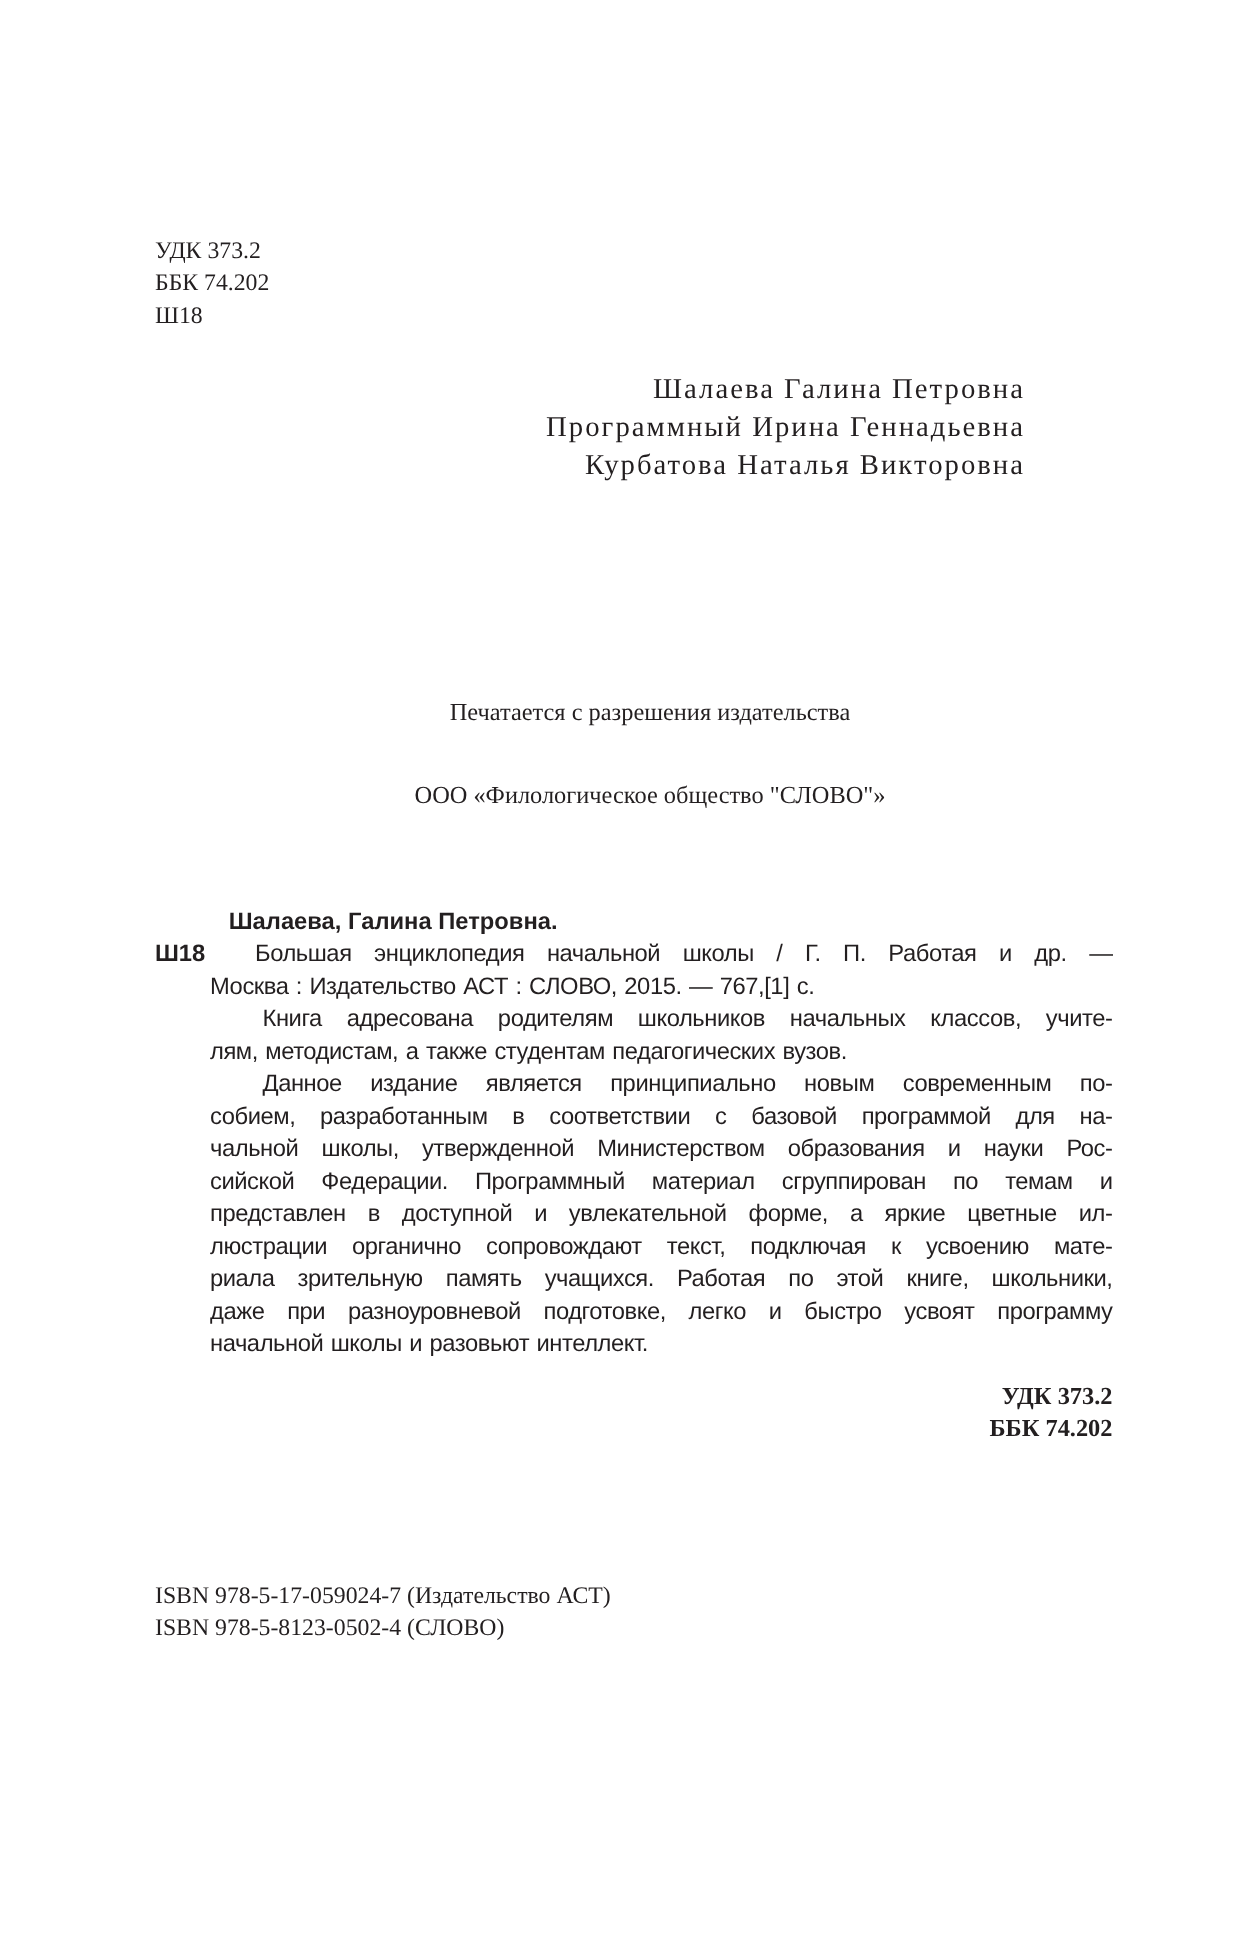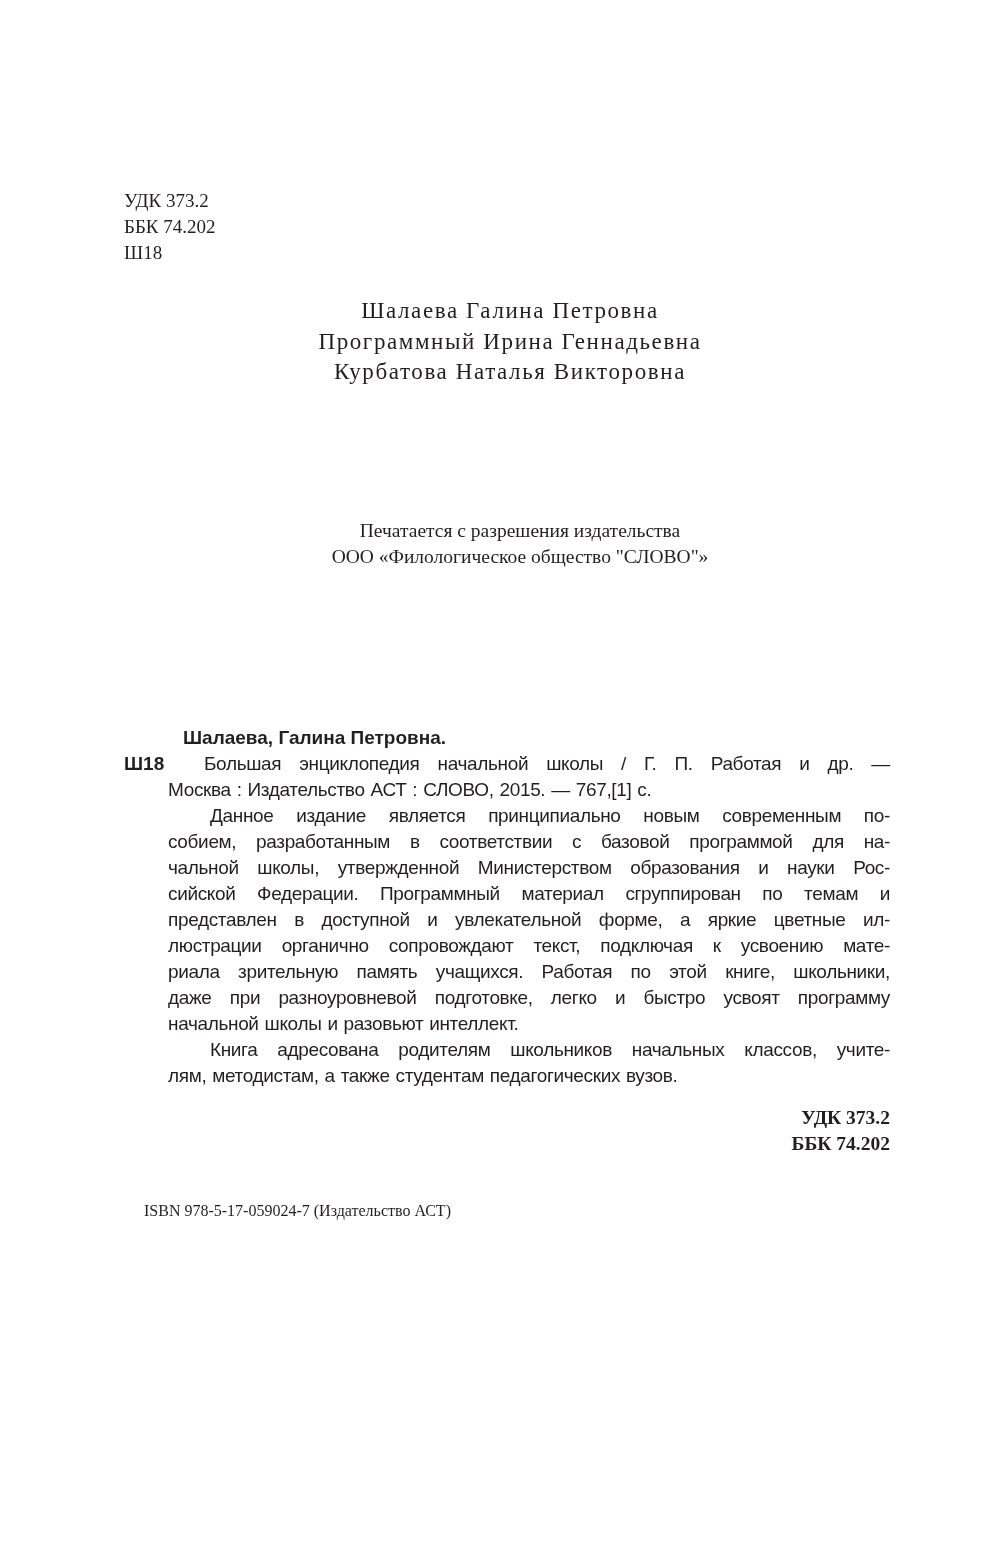--- a/index.html
+++ b/index.html
@@ -24,37 +24,37 @@
       font-size: 19px;
       line-height: 26px;
     }
     .codes-top div { white-space: nowrap; }
 
     
     .authors {
       left: 200px;
       width: 620px;
       top: 296px;
-      text-align: center;
+      text-align: right;
       font-size: 23px;
       line-height: 30.5px;
       letter-spacing: 1.6px;
     }
     .authors div { white-space: nowrap; }
 
     
     .permission {
       left: 220px;
       width: 600px;
       top: 518px;
       text-align: center;
       font-size: 19.5px;
       line-height: 26px;
     }
-    .permission div { white-space: nowrap; }
+    .permission div { white-space: nowrap; margin-top: 40px; }
 
     
     .annotation {
       left: 124px;
       top: 725px;
       width: 766px;
       font-size: 19px;
       line-height: 26px;
       font-family: "Liberation Sans Narrow", "Liberation Sans", sans-serif;
     }
@@ -95,24 +95,23 @@
       top: 1105px;
       text-align: right;
       font-size: 19.5px;
       line-height: 26px;
       font-weight: bold;
     }
     .codes-bottom div { white-space: nowrap; }
 
     .isbn {
       left: 124px;
-      top: 1198px;
-      font-size: 16px;
+      top: 1264px;
+      font-size: 19px;
       line-height: 26px;
-      margin-left: 20px;
     }
     .isbn div { white-space: nowrap; }
   </style>
 </head>
 <body>
 
 <div class="abs codes-top">
   <div>УДК 373.2</div>
   <div>ББК 74.202</div>
   <div>Ш18</div>
@@ -131,37 +130,38 @@
 
 <div class="abs annotation">
   <div class="line author-heading">Шалаева, Галина Петровна.</div>
   <div class="line row-code">
     <span class="code-mark">Ш18</span>
     <span class="body" style="margin-left:0;width:686px;">Большая энциклопедия начальной школы / Г. П. Работая и др. —</span>
   </div>
   <div class="line body last">Москва : Издательство АСТ : СЛОВО, 2015. — 767,[1] с.</div>
 
   <div>
+    <div class="line body indent">Книга адресована родителям школьников начальных классов, учите-</div>
+    <div class="line body last">лям, методистам, а также студентам педагогических вузов.</div>
+  </div>
+
+  <div>
     <div class="line body indent">Данное издание является принципиально новым современным по-</div>
     <div class="line body">собием, разработанным в соответствии с базовой программой для на-</div>
     <div class="line body">чальной школы, утвержденной Министерством образования и науки Рос-</div>
     <div class="line body">сийской Федерации. Программный материал сгруппирован по темам и</div>
     <div class="line body">представлен в доступной и увлекательной форме, а яркие цветные ил-</div>
     <div class="line body">люстрации органично сопровождают текст, подключая к усвоению мате-</div>
     <div class="line body">риала зрительную память учащихся. Работая по этой книге, школьники,</div>
     <div class="line body">даже при разноуровневой подготовке, легко и быстро усвоят программу</div>
     <div class="line body last">начальной школы и разовьют интеллект.</div>
   </div>
-
-  <div>
-    <div class="line body indent">Книга адресована родителям школьников начальных классов, учите-</div>
-    <div class="line body last">лям, методистам, а также студентам педагогических вузов.</div>
-  </div>
 </div>
 
 <div class="abs codes-bottom">
   <div>УДК 373.2</div>
   <div>ББК 74.202</div>
 </div>
 
 <div class="abs isbn">
   <div>ISBN 978-5-17-059024-7 (Издательство АСТ)</div>
+  <div>ISBN 978-5-8123-0502-4 (СЛОВО)</div>
 </div>
 
 </body></html>

